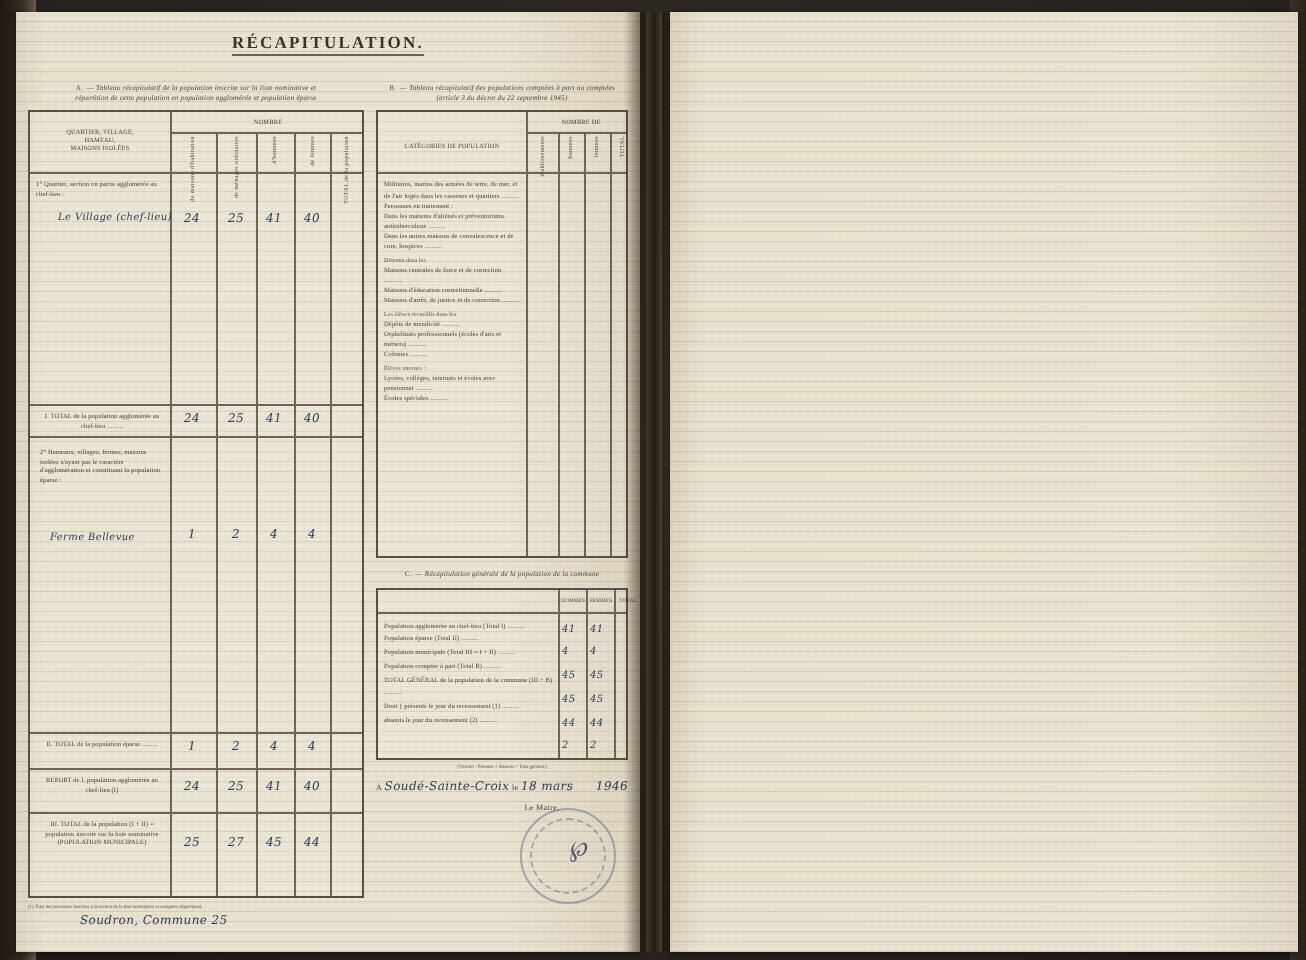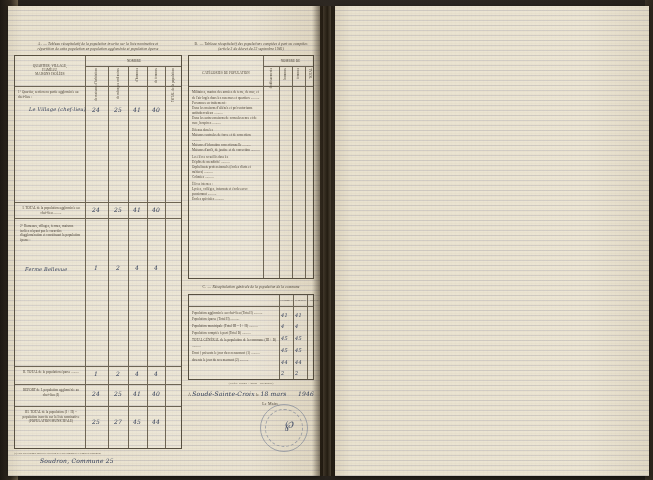--- a/index.html
+++ b/index.html
@@ -146,20 +146,23 @@
 
   <div class="book">
     <div class="edge-left"></div>
     <div class="edge-right"></div>
 
     <div class="page left">
       <div class="grid"></div>
 
       <div class="lp">
 
+        <div class="lp-title">
+          <u>RÉCAPITULATION.</u>
+        </div>
 
         <div class="cols">
 
           <div class="colA">
             <div class="sec-head">
               <span class="lead">A. —</span>
               <i>Tableau récapitulatif de la population inscrite sur la liste nominative et</i><br>
               <i>répartition de cette population en population agglomérée et population éparse</i>
             </div>
 

